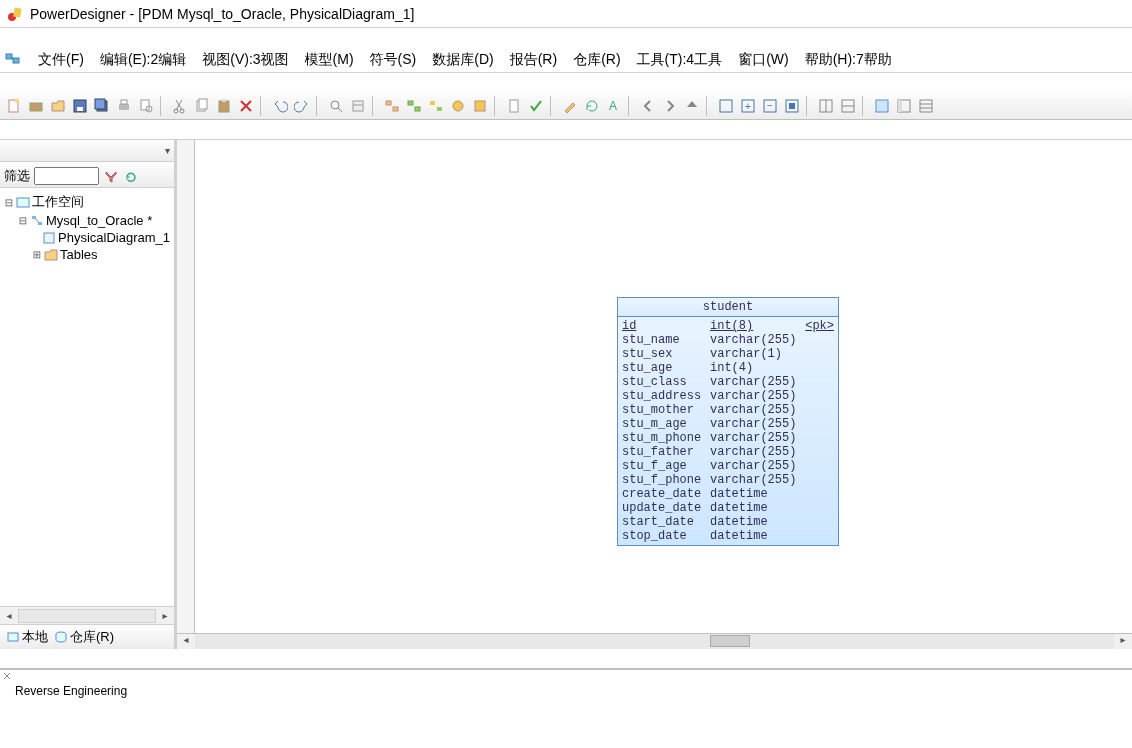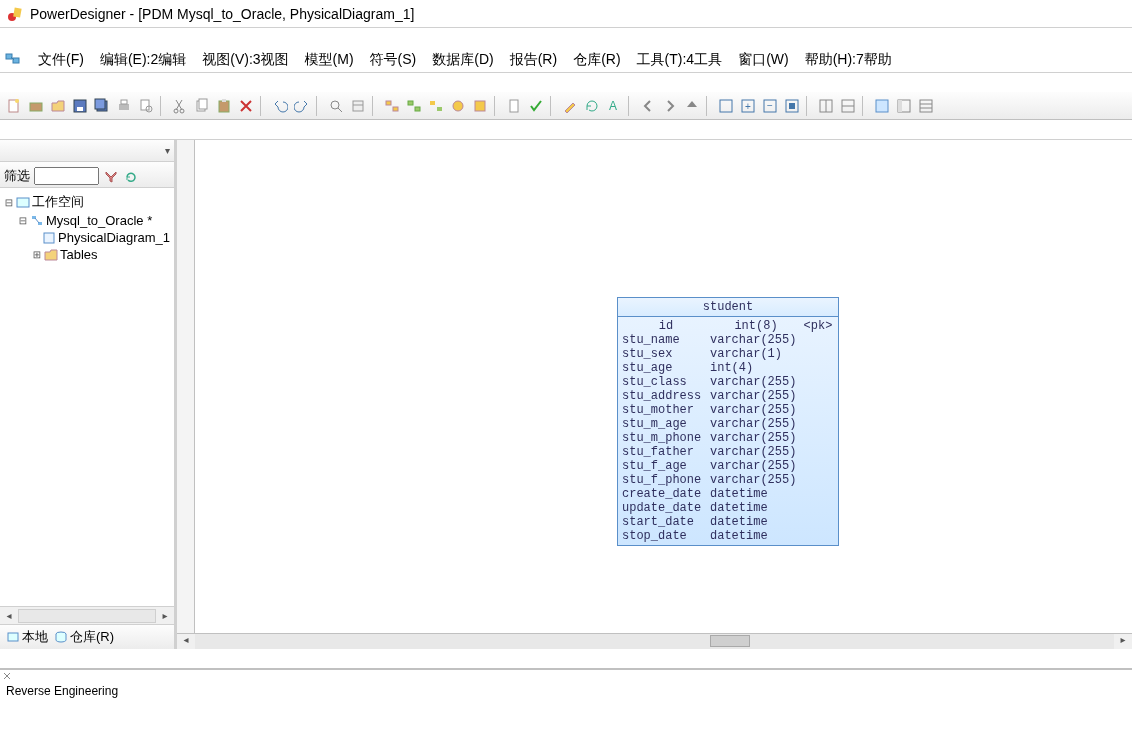--- a/index.html
+++ b/index.html
@@ -58,27 +58,27 @@
   .canvas .ruler-h-scroll .thumb{position:absolute;left:56%;top:1px;width:40px;height:12px;background:#cfcfcf;border:1px solid #a9a9a9;}
 
   
   .entity{position:absolute; left:440px; top:157px; width:222px; border:1px solid #5a8fc9; background:linear-gradient(#eaf4ff,#cde6ff); font-family: "Courier New", monospace; font-size:12px; color:#2f2f5e;}
   .entity-title{text-align:center; border-bottom:1px solid #5a8fc9; padding:2px 0; background:linear-gradient(#eaf4ff,#d8ecff);}
   .entity-body{padding:2px 4px;}
   .col-row{display:flex; white-space:nowrap;}
   .col-name{width:88px;}
   .col-type{width:92px;}
   .col-key{flex:1;text-align:right;}
-  .underline{text-align:center;}
+  .underline{text-decoration:underline;}
 
   
   .log-panel{height:80px;border-top:2px solid #c0c0c0;display:flex;flex-direction:column;font-family:Arial,sans-serif;font-size:12px;}
   .log-panel .log-handle{display:flex;align-items:center;gap:2px;padding:1px 2px;}
   .log-panel .log-handle svg{width:10px;height:10px;}
-  .log-body{flex:1;padding:2px 6px;overflow:hidden;}
+  .log-body{flex:1;padding:2px 15px;overflow:hidden;}
   .log-body .log-line{white-space:nowrap;}
 </style>
 </head>
 <body>
 
 <div class="window">
 
   <div class="titlebar">
     <span class="app-icon">
       <svg viewBox="0 0 18 18">

